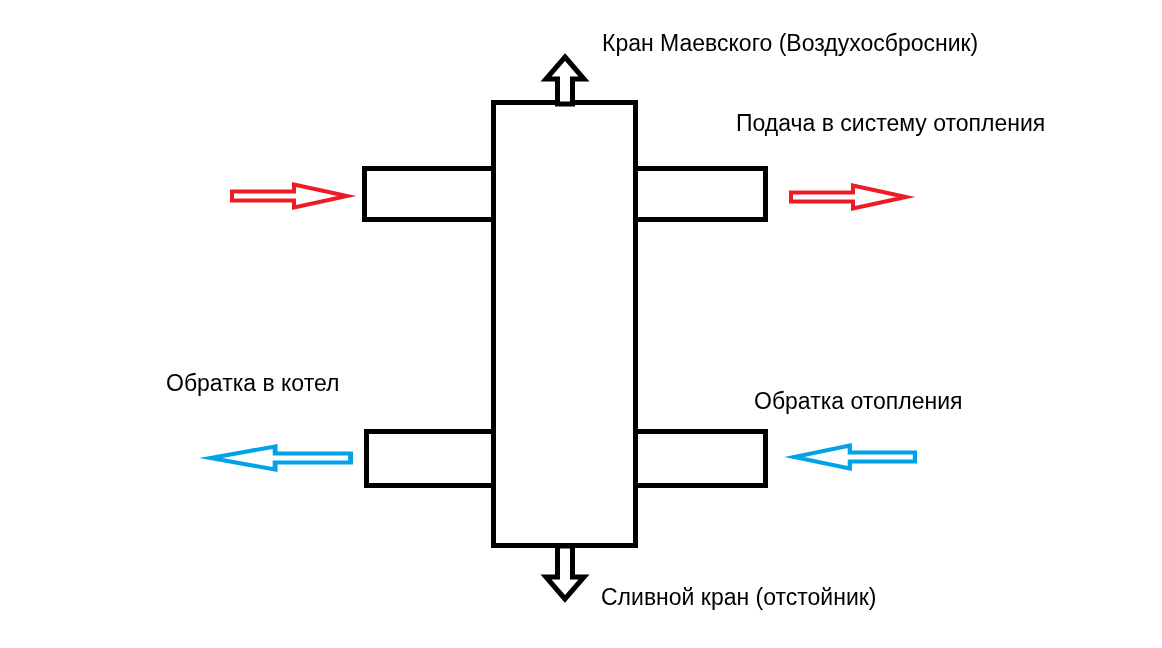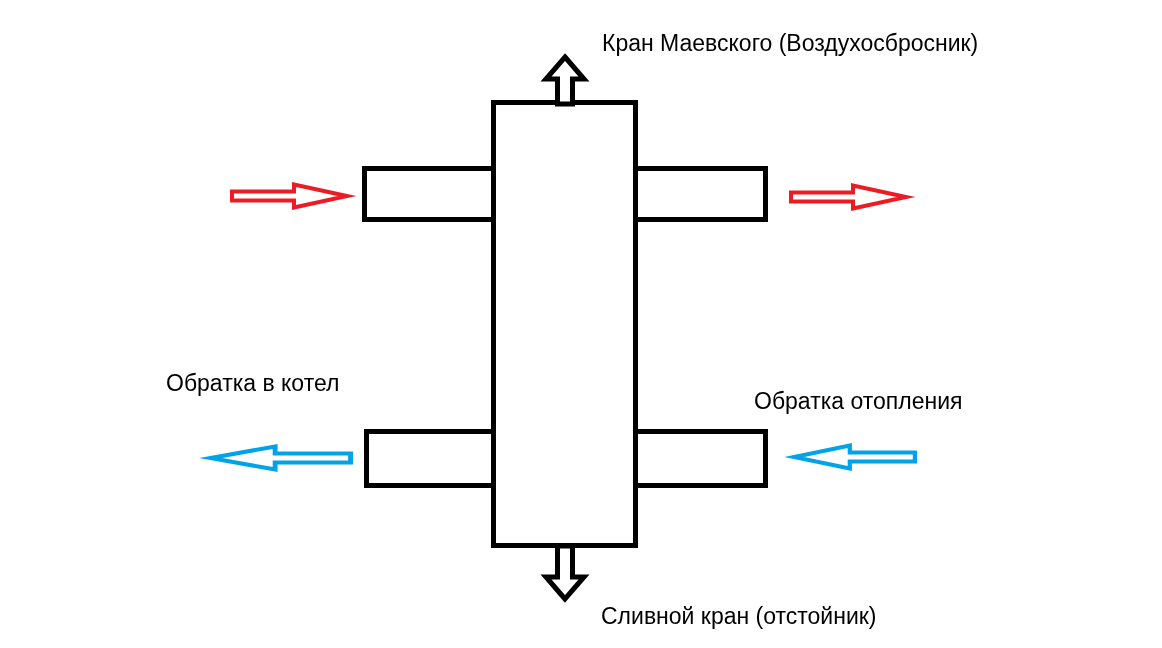--- a/index.html
+++ b/index.html
@@ -47,28 +47,29 @@
   .arrow-supply-out { left: 789px; top: 183px; width: 120px; height: 28px; }
   .arrow-return-out { left: 207px; top: 444px; width: 146px; height: 28px; }
   .arrow-return-in  { left: 791px; top: 443px; width: 126px; height: 28px; }
 
   
   .label-air        { left: 602px; top: 28px;  }
   .label-supply-boiler { left: 153px; top: 108px; }
   .label-supply-system { left: 736px; top: 108px; }
   .label-return-boiler { left: 166px; top: 368px; }
   .label-return-system { left: 754px; top: 386px; }
-  .label-drain      { left: 601px; top: 582px; margin-top: 19px; }
+  .label-drain      { left: 601px; top: 582px; }
 </style>
 </head>
 <body>
 
 <div class="canvas">
 
   <div class="label label-air">Кран Маевского (Воздухосбросник)</div>
+  <div class="label label-supply-system">Подача в систему отопления</div>
   <div class="label label-return-boiler">Обратка в котел</div>
   <div class="label label-return-system">Обратка отопления</div>
   <div class="label label-drain">Сливной кран (отстойник)</div>
 
   <div class="shape body-rect"></div>
   <div class="shape stub-top-left"></div>
   <div class="shape stub-top-right"></div>
   <div class="shape stub-bot-left"></div>
   <div class="shape stub-bot-right"></div>
 

